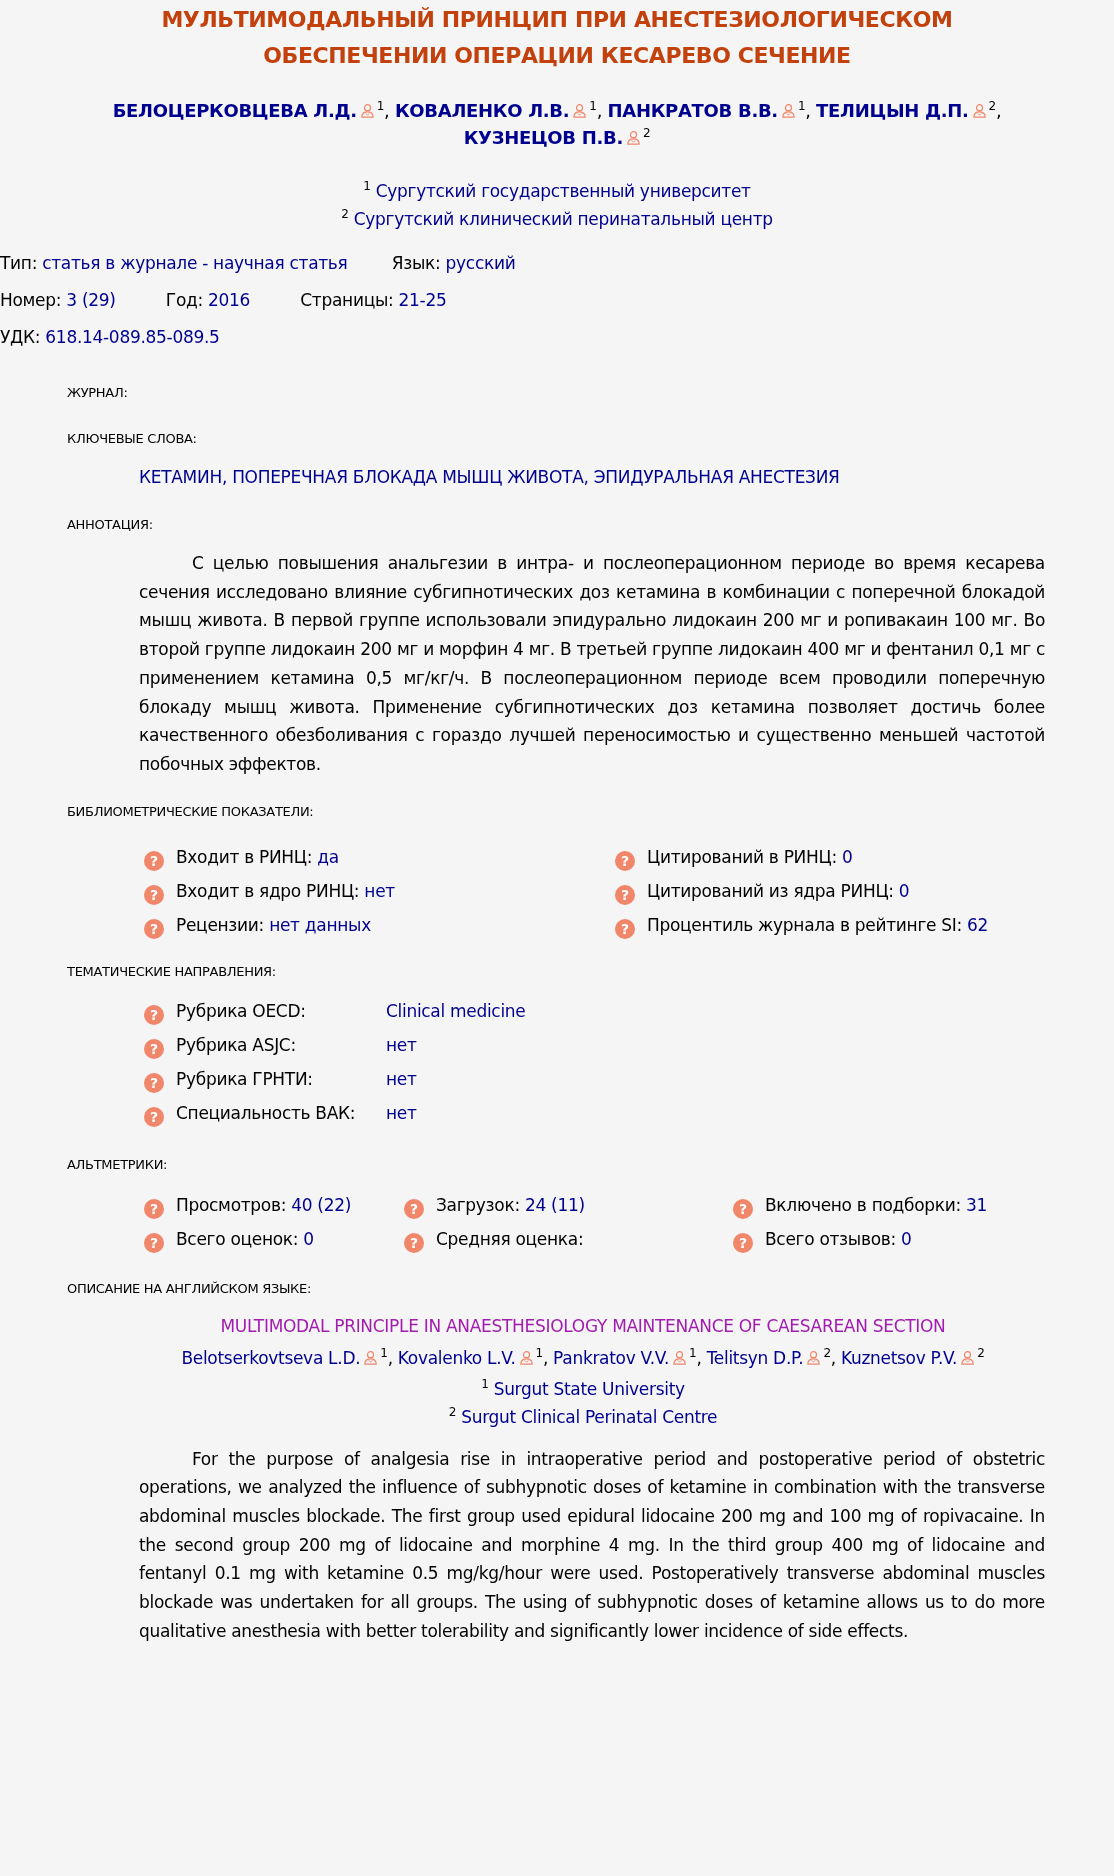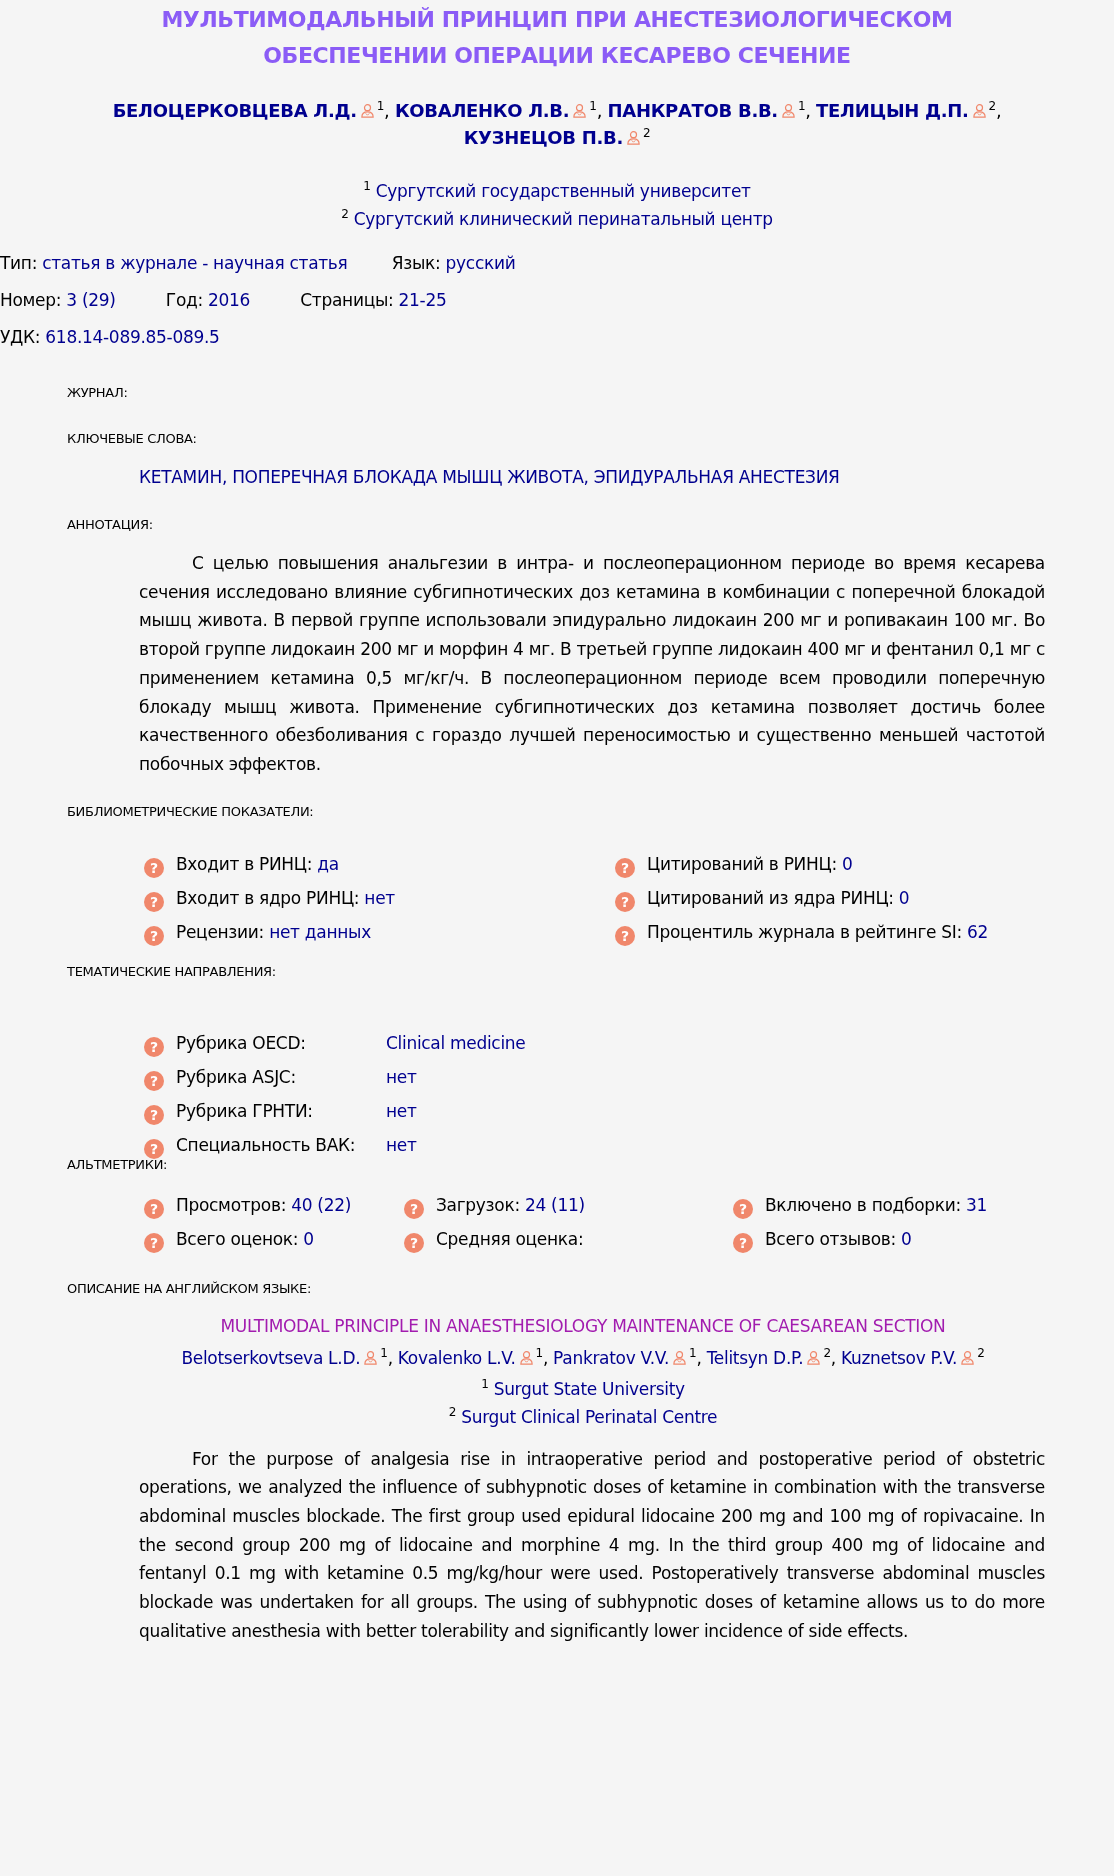--- a/index.html
+++ b/index.html
@@ -9,21 +9,21 @@
     background: #f5f5f5;
     font-family: "DejaVu Sans", sans-serif;
     color: #000;
     font-size: 17px;
     letter-spacing: -0.3px;
   }
   .page { position: relative; width: 1114px; }
   .blue { color: #00008f; }
   .title {
     text-align: center;
-    color: #8b5cf6;
+    color: #c2410c;
     font-weight: bold;
     font-size: 22px;
     line-height: 36px;
     padding-top: 2px;
     letter-spacing: -0.4px;
   }
   .authors {
     text-align: center;
     font-weight: bold;
     font-size: 18px;
@@ -83,23 +83,23 @@
     font-weight: bold;
     font-size: 14px;
     line-height: 20px;
     text-align: center;
     vertical-align: -3px;
     margin-right: 12px;
     letter-spacing: 0;
   }
   .row { height: 34px; line-height: 34px; white-space: nowrap; }
   .bib-grid { position: relative; margin-left: 144px; height: 102px; }
-  .bib-col { position: absolute; top: 12px; }
+  .bib-col { position: absolute; top: 5px; }
   .thema { margin-left: 144px; }
-  .thema .lbl { display: inline-block; width: 210px; margin-top: 32px; }
+  .thema .lbl { display: inline-block; width: 210px; }
   .alt-grid { position: relative; margin-left: 144px; height: 68px; }
   .alt-col { position: absolute; top: 0; }
   .en-title {
     text-align: center;
     color: #a21caf;
     font-size: 17px;
     line-height: 24px;
     margin-left: 52px;
   }
   .en-authors {

